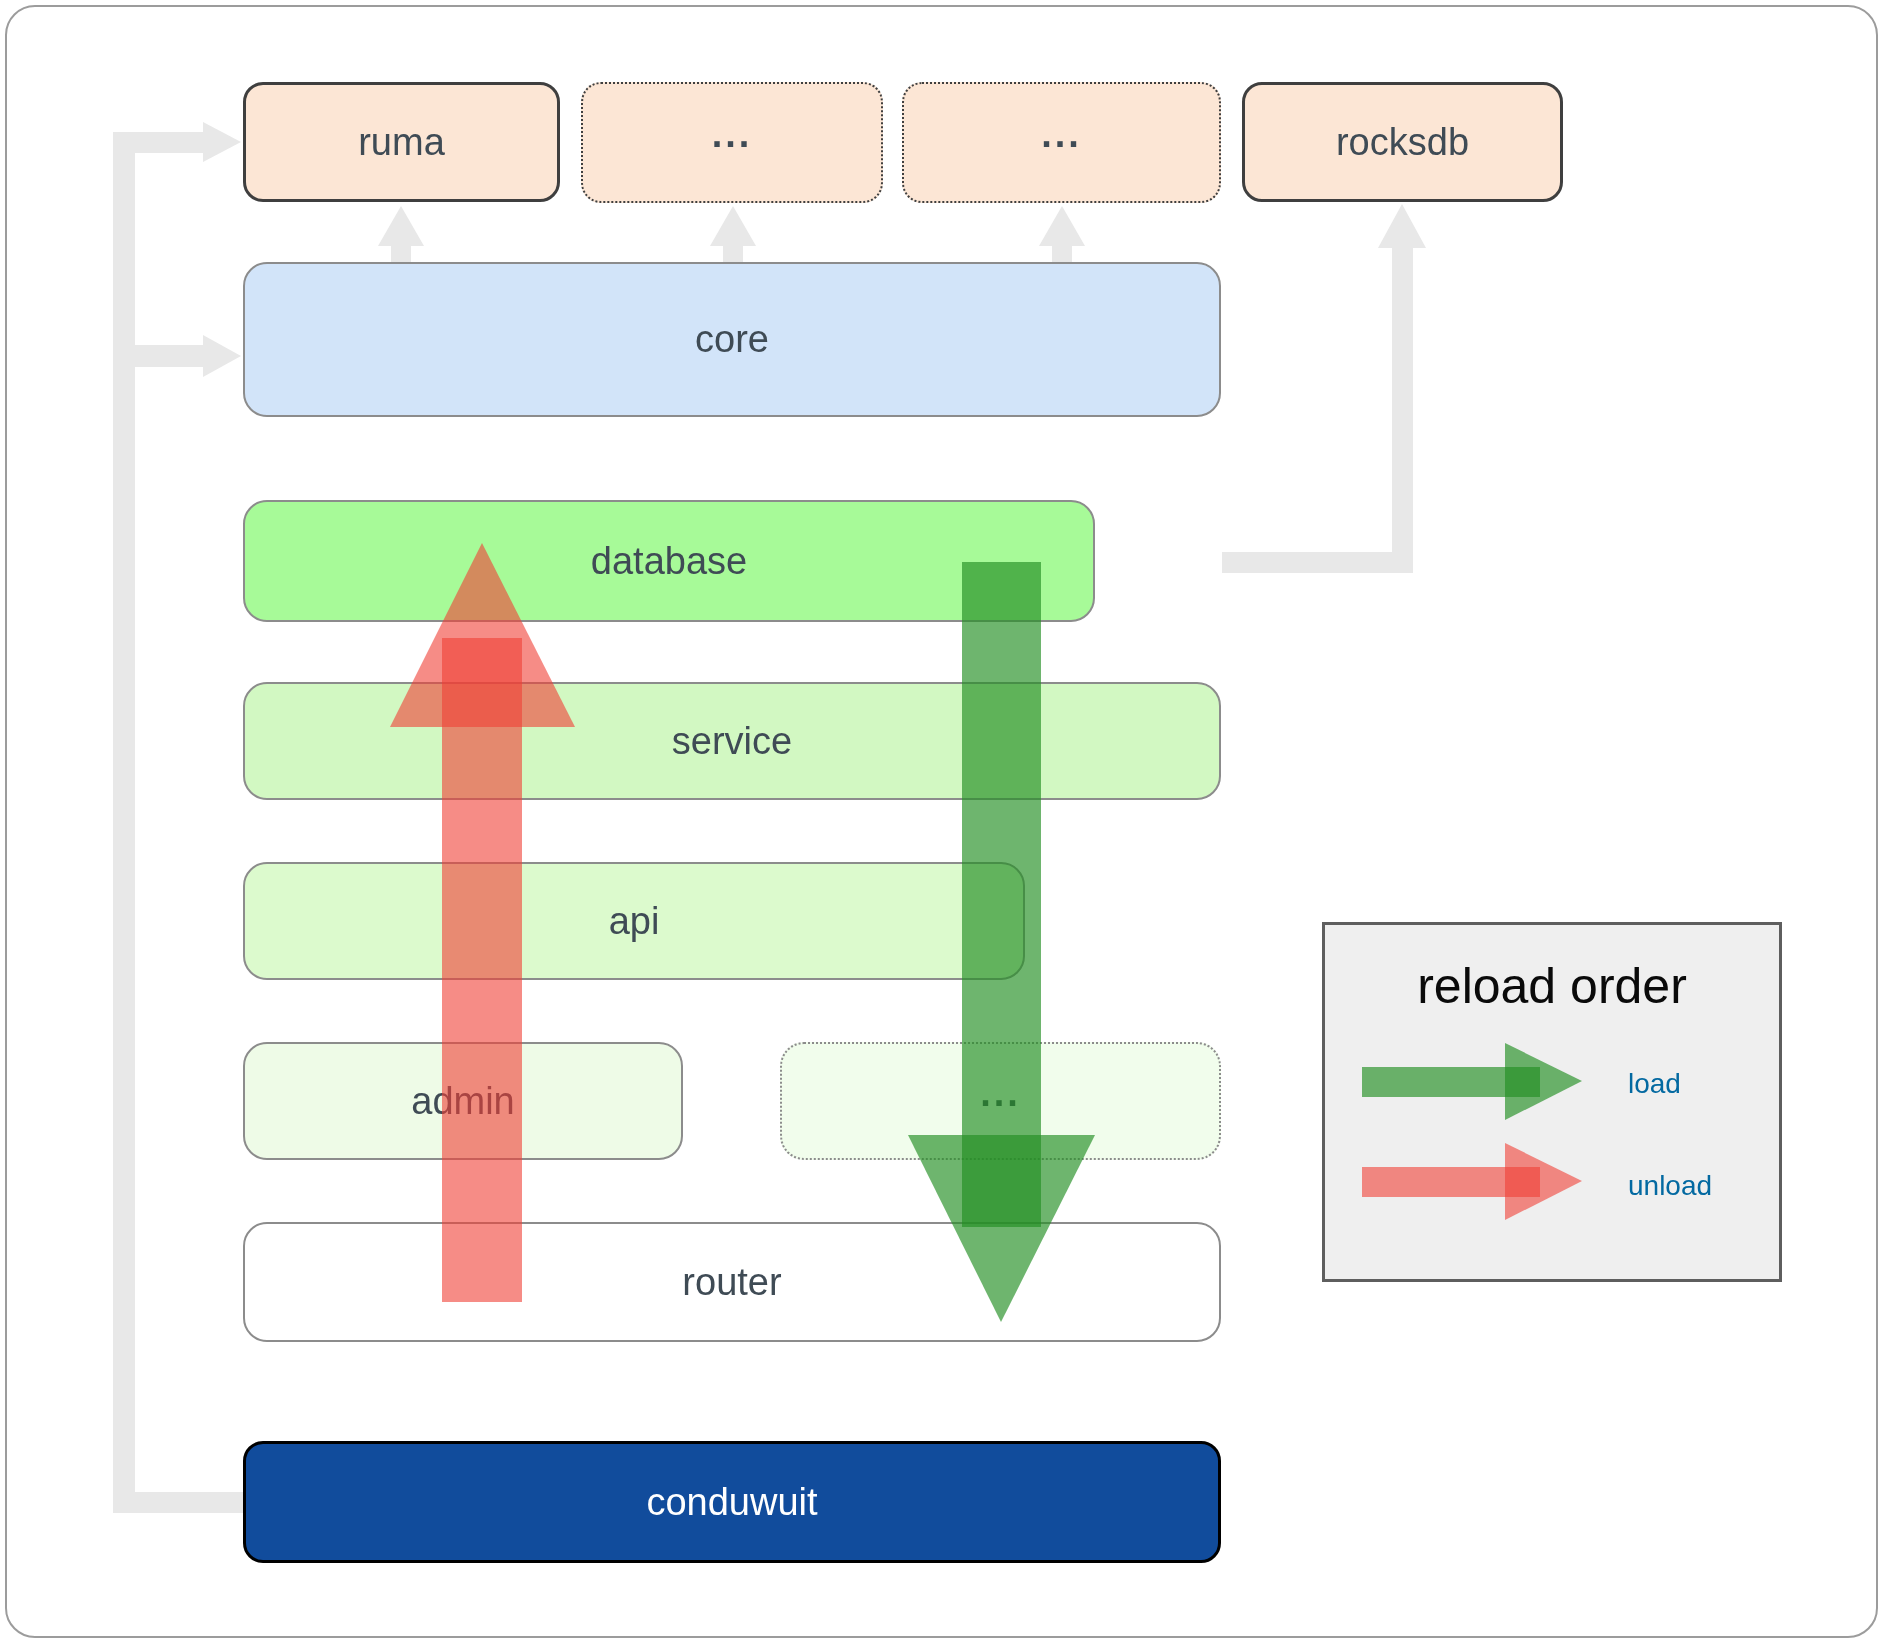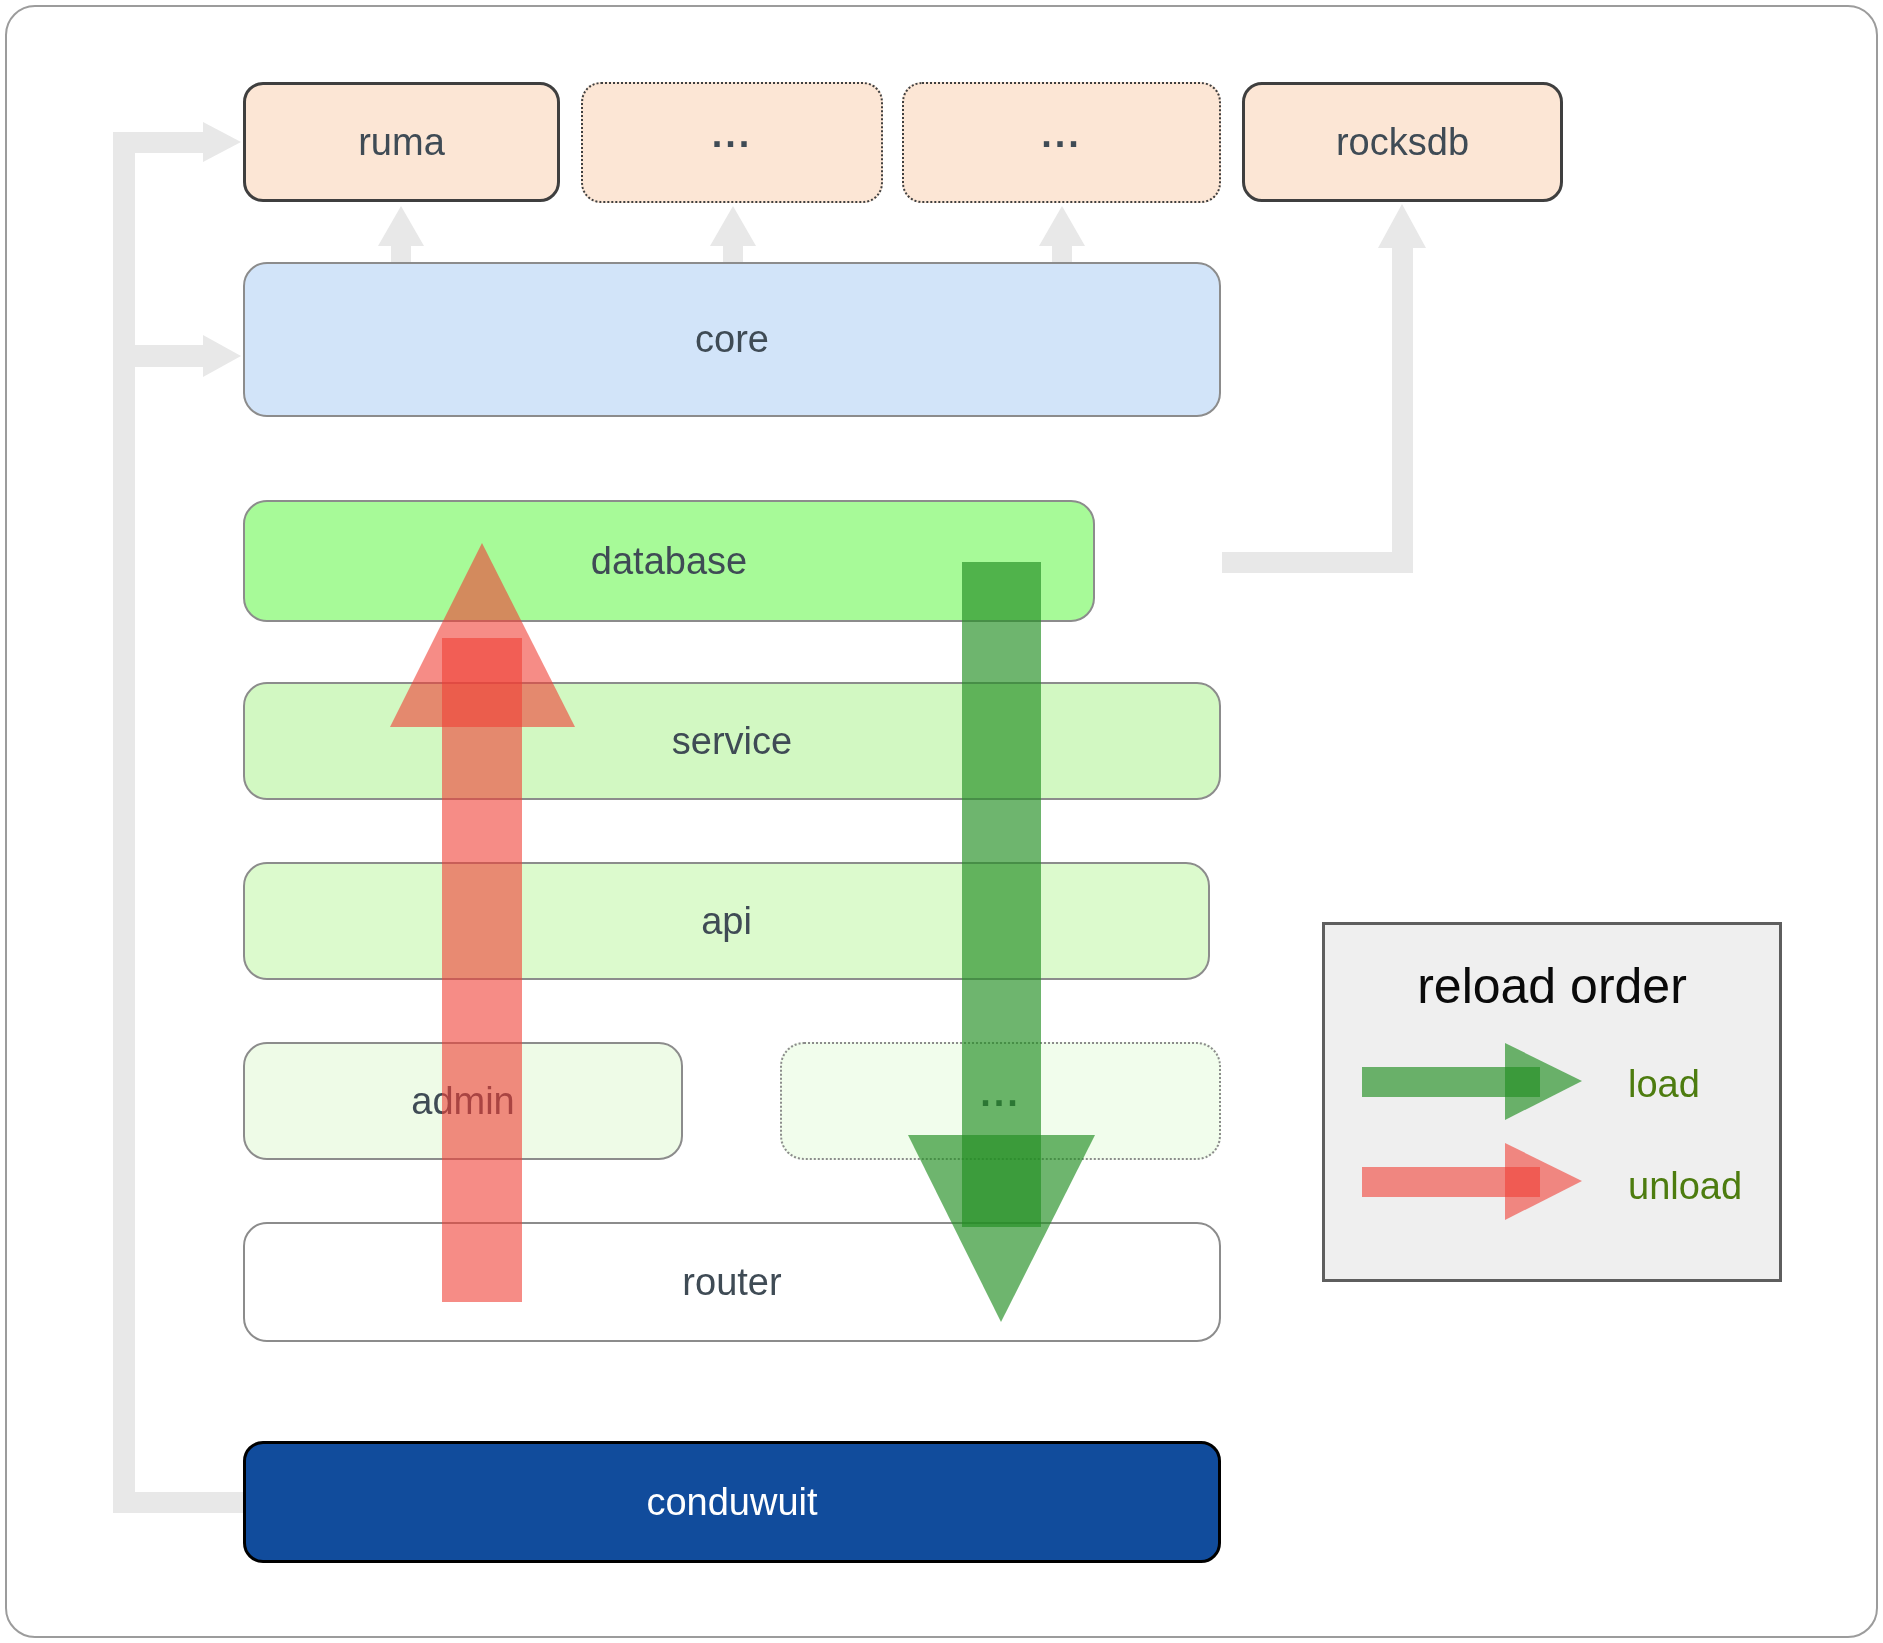--- a/index.html
+++ b/index.html
@@ -26,41 +26,41 @@
   .gray-border{border:2px solid #8c8c8c;border-radius:24px;}
   .dots{font-weight:700;letter-spacing:3px;transform:translateY(-8px);}
 
   #n-ruma{left:243px;top:82px;width:317px;height:120px;}
   #n-ellipsis-top-left{left:581px;top:82px;width:302px;height:121px;}
   #n-ellipsis-top-right{left:902px;top:82px;width:319px;height:121px;}
   #n-rocksdb{left:1242px;top:82px;width:321px;height:120px;}
   #n-core{left:243px;top:262px;width:978px;height:155px;background:#d2e4f9;}
   #n-database{left:243px;top:500px;width:852px;height:122px;background:#a7fa98;}
   #n-service{left:243px;top:682px;width:978px;height:118px;background:#d2f8c2;}
-  #n-api{left:243px;top:862px;width:967px;height:118px;background:#dcfacd;}
+  #n-api{left:243px;top:862px;width:782px;height:118px;background:#dcfacd;}
   #n-admin{left:243px;top:1042px;width:440px;height:118px;background:#eefbe7;}
   #n-ellipsis-admin{left:780px;top:1042px;width:441px;height:118px;background:#f1fdec;border-style:dotted;}
   #n-router{left:243px;top:1222px;width:978px;height:120px;background:#ffffff;}
   #n-conduwuit{
     left:243px;top:1441px;width:978px;height:122px;background:#114c9c;
     border:3px solid #000000;border-radius:20px;
   }
   #n-conduwuit .lbl{color:#ffffff;}
 
   #legend{
     position:absolute;left:1322px;top:922px;width:460px;height:360px;
     background:#efefef;border:3px solid #5e5e5e;box-sizing:border-box;z-index:2;
   }
   #legend-title{
     position:absolute;left:0;top:32px;width:100%;text-align:center;
     font-size:50px;color:#0a0a0a;
   }
   .legend-label{
     position:absolute;left:303px;transform:translateY(-50%);
-    font-size:38px;color:#4d7c0f;white-space:nowrap;
+    font-size:28px;color:#0369a1;white-space:nowrap;
   }
   #legend-label-load{top:159px;}
   #legend-label-unload{top:261px;}
 </style>
 </head>
 <body>
 
 <div id="canvas">
 
   <div id="page-border"></div>

